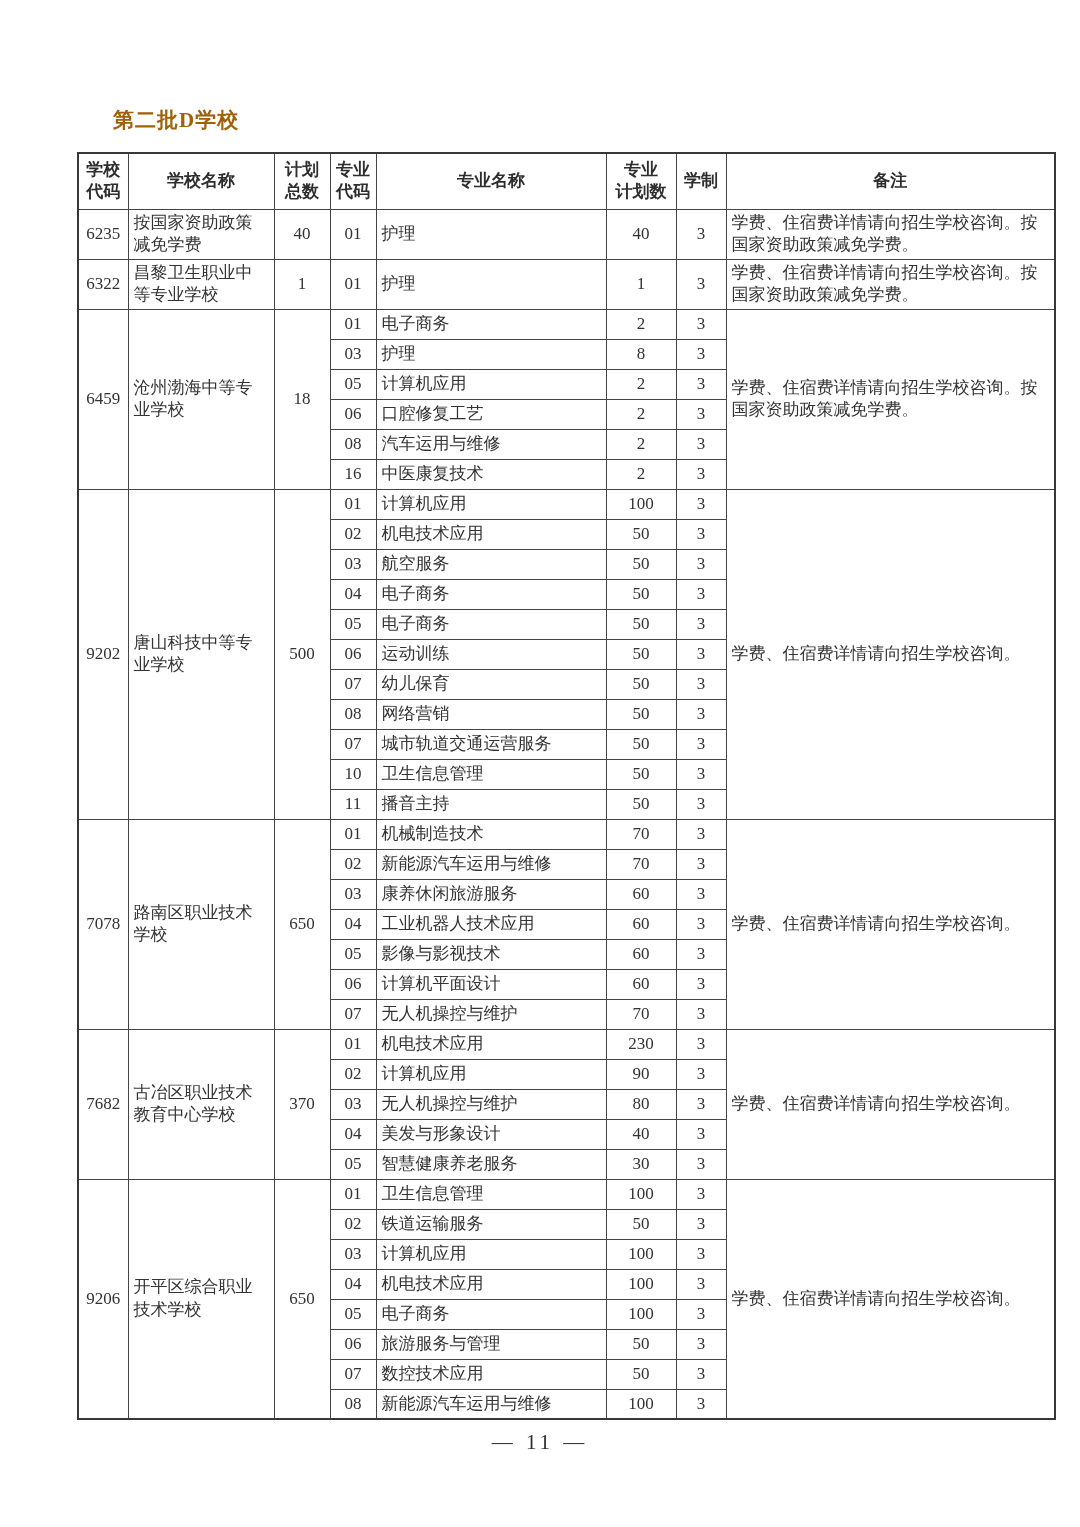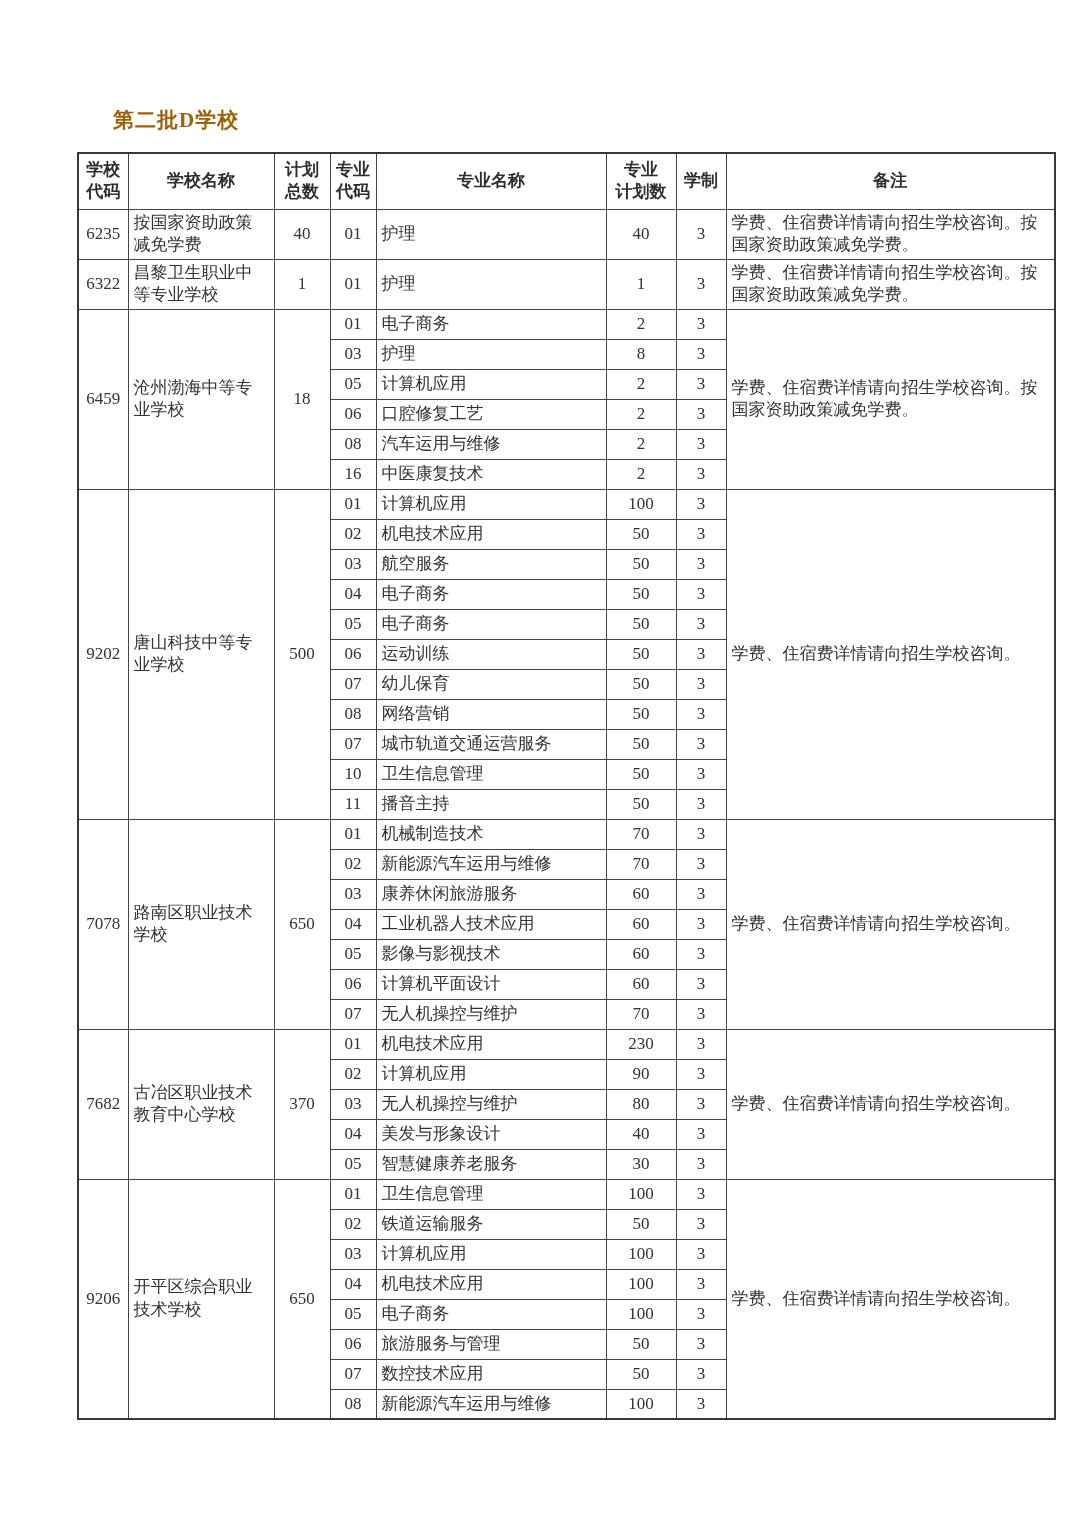--- a/index.html
+++ b/index.html
@@ -354,13 +354,14 @@
         </tr>
         <tr>
           <td class="cell-major-code align-center">08</td>
           <td class="cell-major-name align-left">新能源汽车运用与维修</td>
           <td class="cell-major-plan align-center">100</td>
           <td class="cell-years align-center">3</td>
         </tr>
       </tbody>
   </table>
 
+  <div class="page-footer">— 11 —</div>
 </div>
 
 </body></html>

